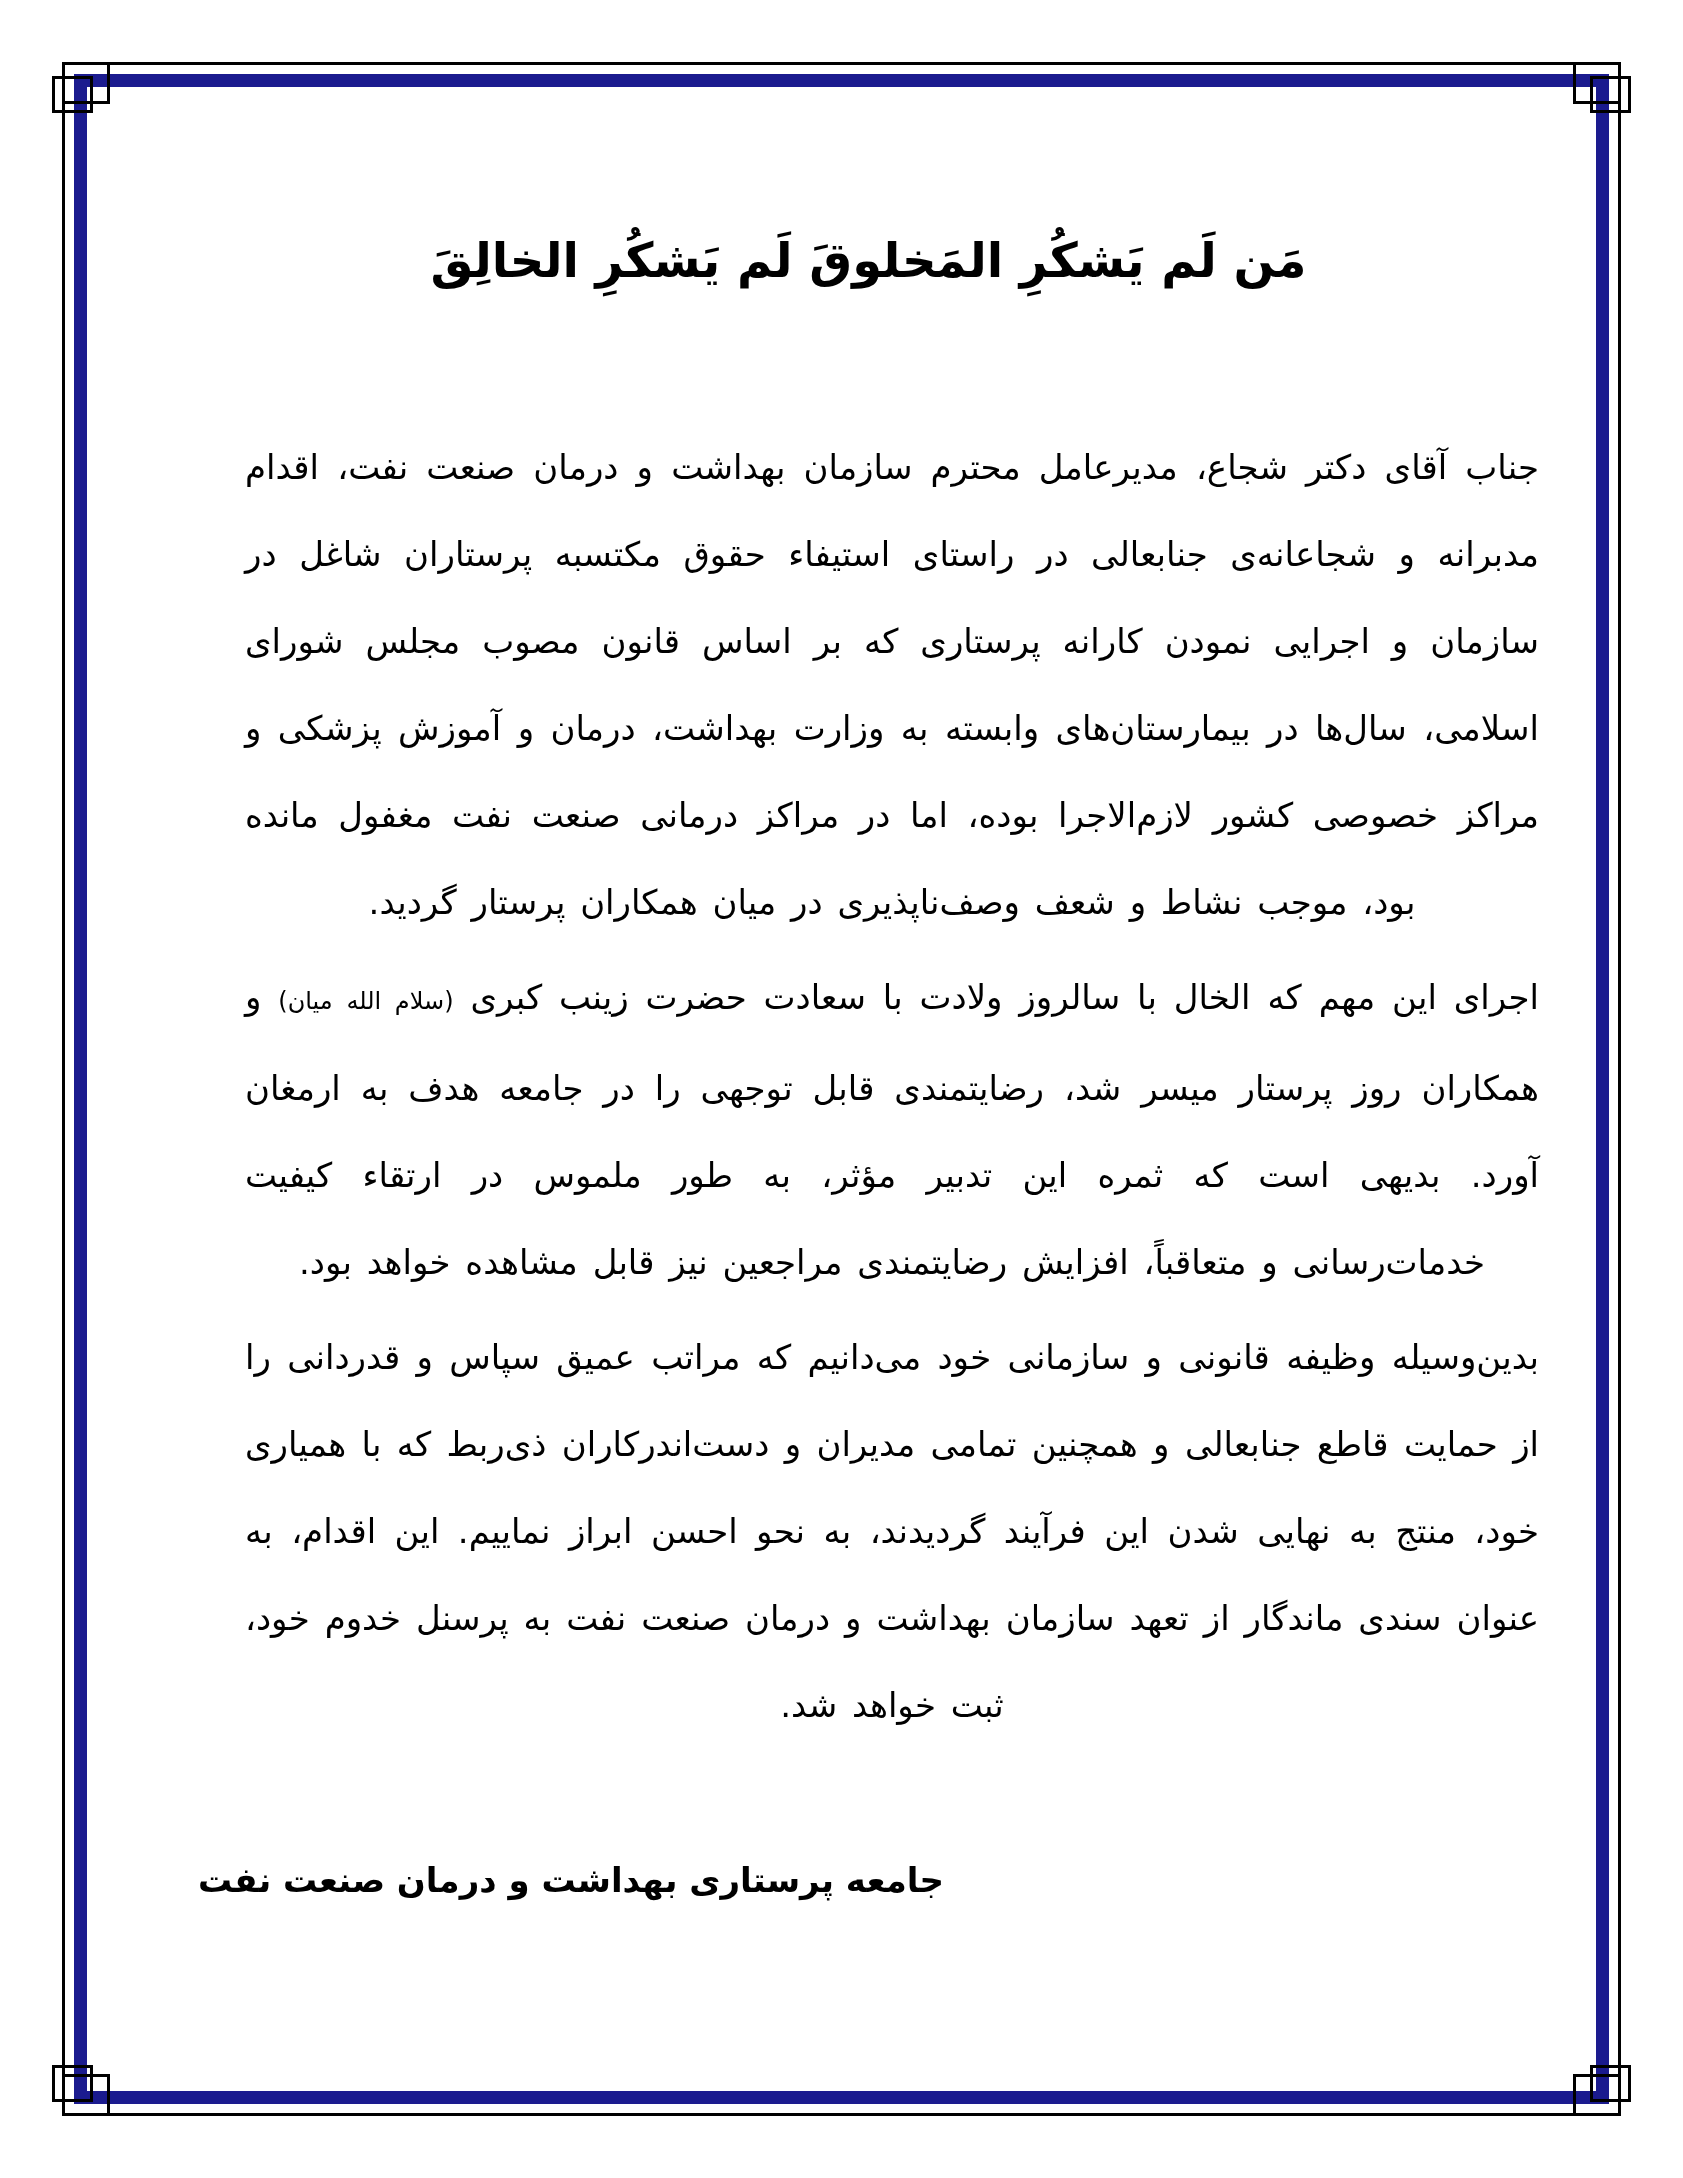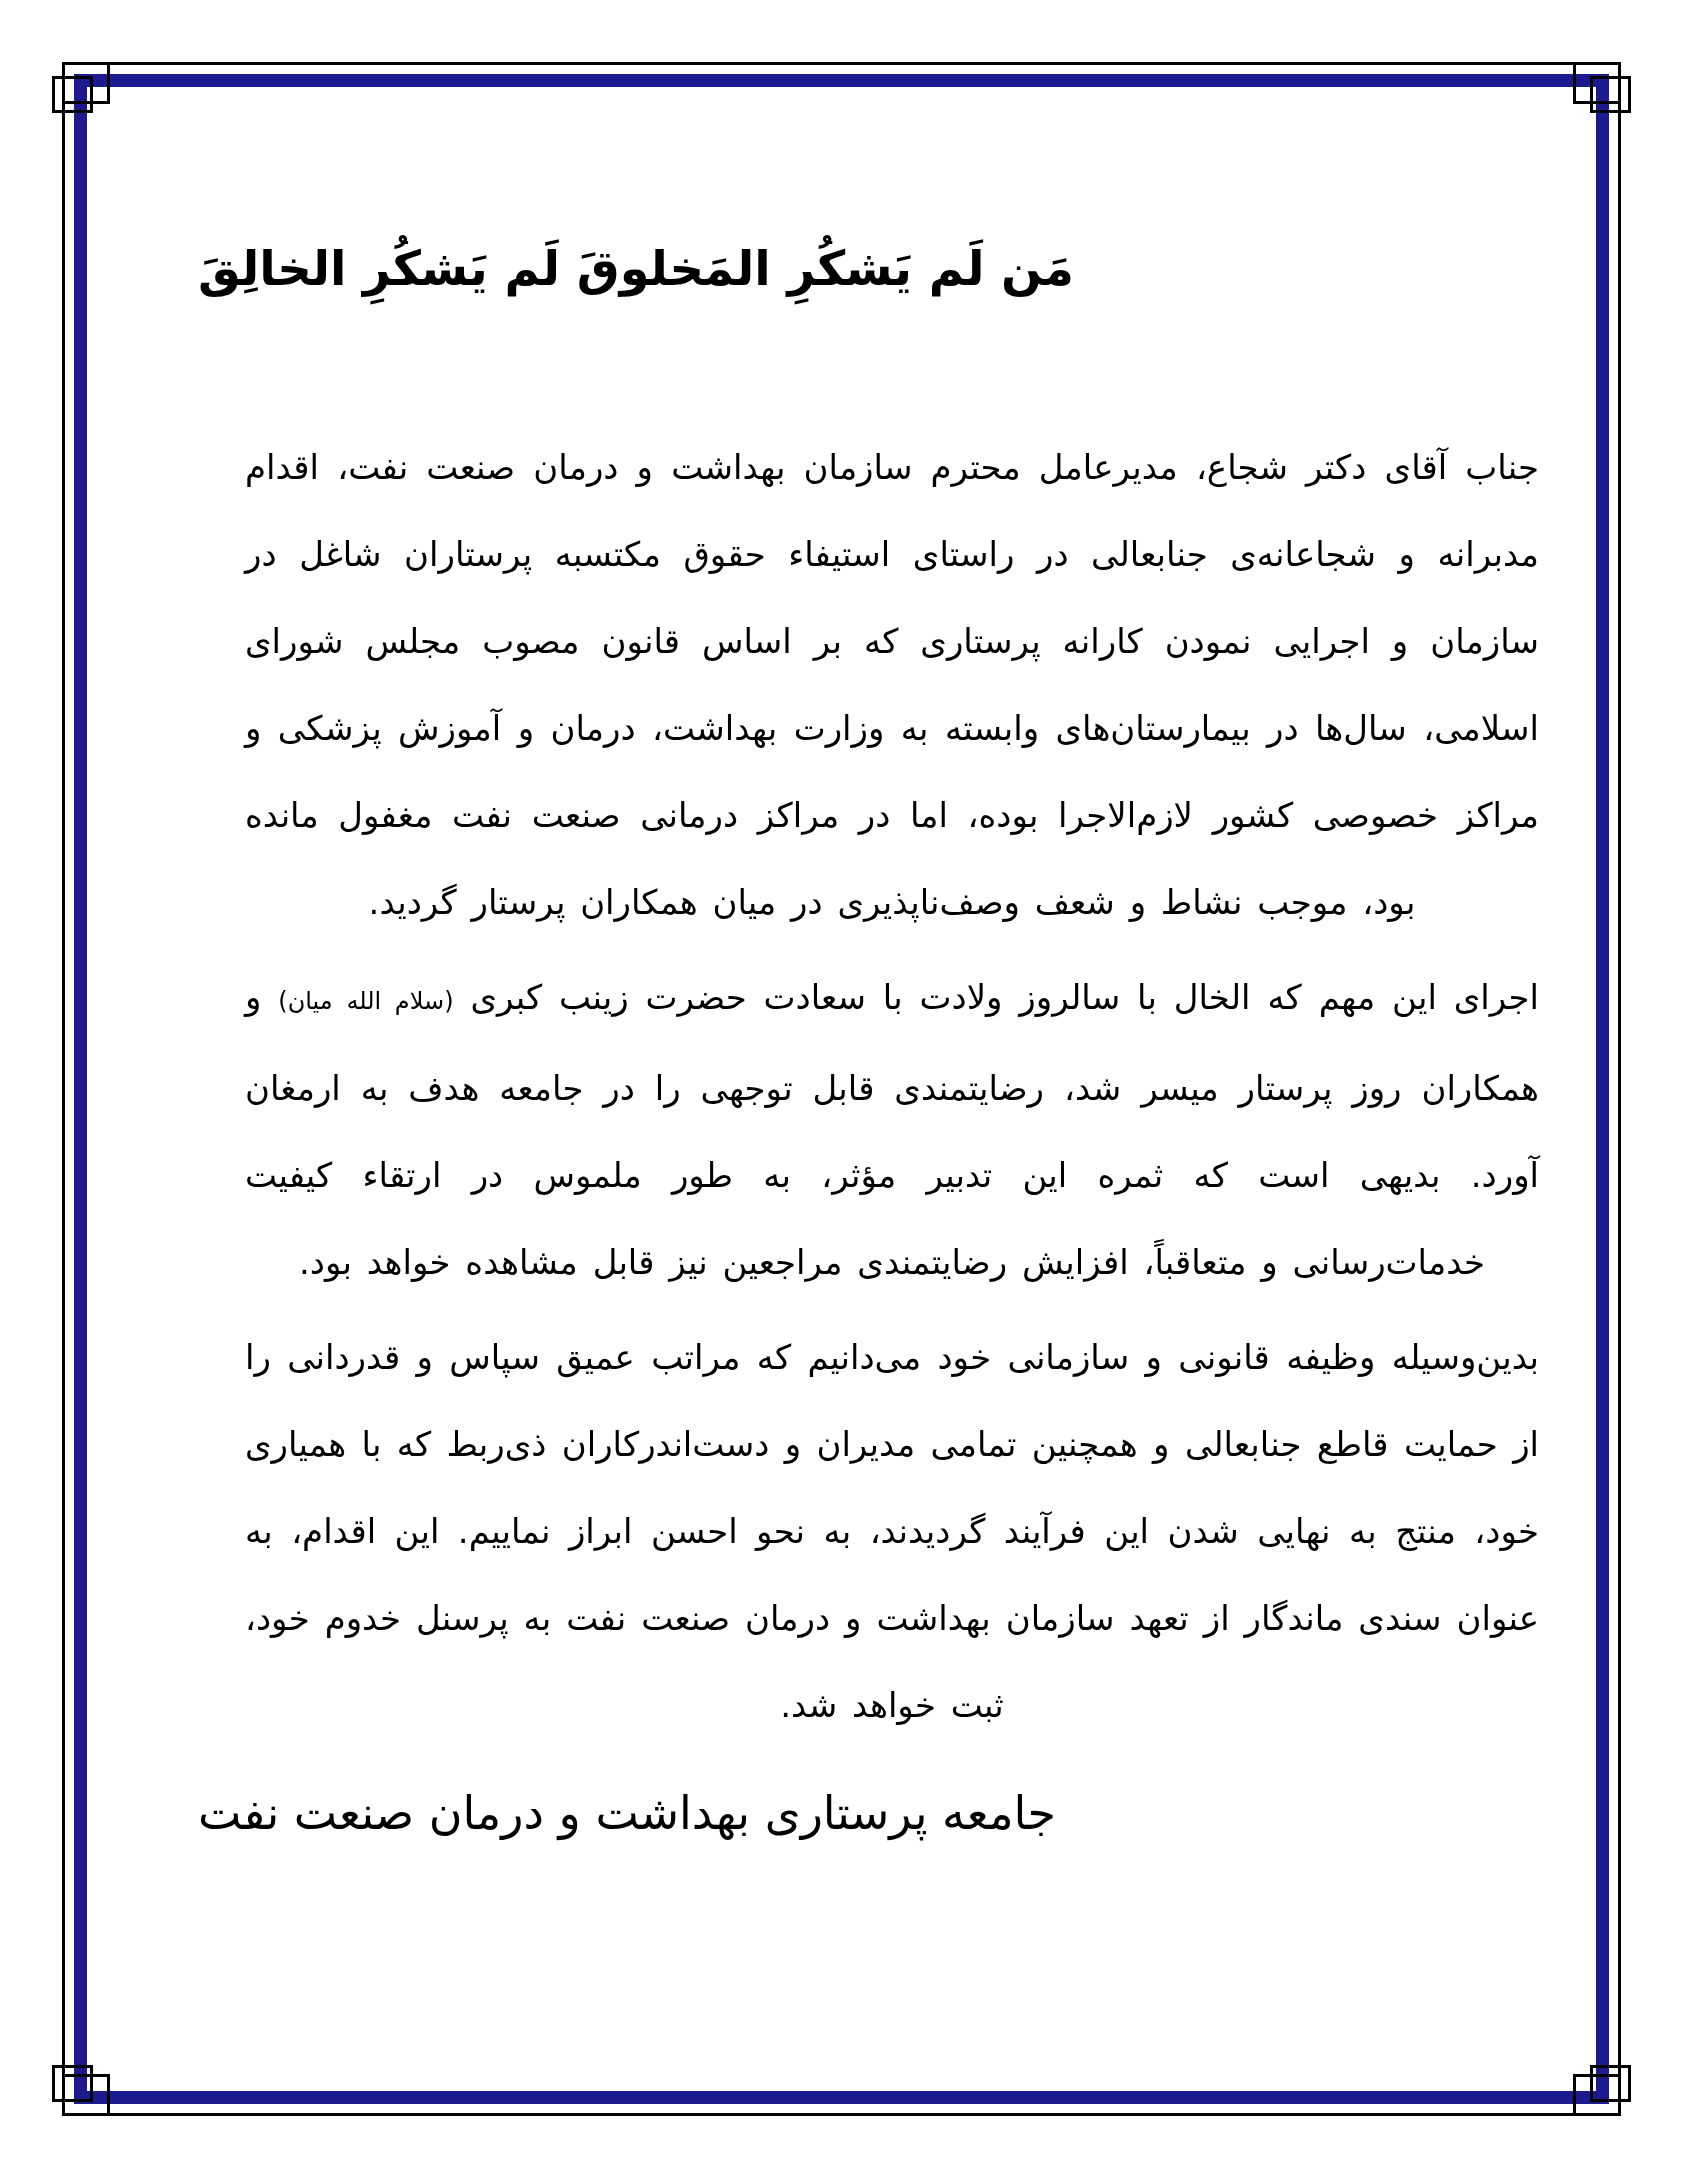--- a/index.html
+++ b/index.html
@@ -42,25 +42,25 @@
   .tr-a { right: 62px; top: 62px; }
   .tr-b { right: 52px; top: 76px; }
   .bl-a { left: 62px;  bottom: 62px; }
   .bl-b { left: 52px;  bottom: 76px; }
   .br-a { right: 62px; bottom: 62px; }
   .br-b { right: 52px; bottom: 76px; }
 
   
   .title {
     position: absolute;
-    top: 232px;
+    top: 224px;
     left: 198px;
     right: 144px;
     direction: rtl;
-    text-align: left;
+    text-align: center;
     font-size: 48px;
     font-weight: bold;
     line-height: 1.5;
     font-family: "DejaVu Sans", sans-serif;
   }
 
   .content {
     position: absolute;
     top: 424px;
     left: 198px;
@@ -76,24 +76,24 @@
     text-align-last: center;
     word-spacing: 4px;
   }
   .honorific-small {
     font-size: 24px;
   }
 
   .signature {
     position: absolute;
     left: 198px;
-    top: 1777px;
+    top: 1853px;
     direction: rtl;
-    font-size: 46px;
-    font-weight: normal;
+    font-size: 34px;
+    font-weight: bold;
     line-height: 1.6;
   }
 </style>
 </head>
 <body>
 
 <div class="frame-outer"></div>
 <div class="frame-band"></div>
 <div class="corner-sq sq-a tl-a"></div>
 <div class="corner-sq sq-b tl-b"></div>

